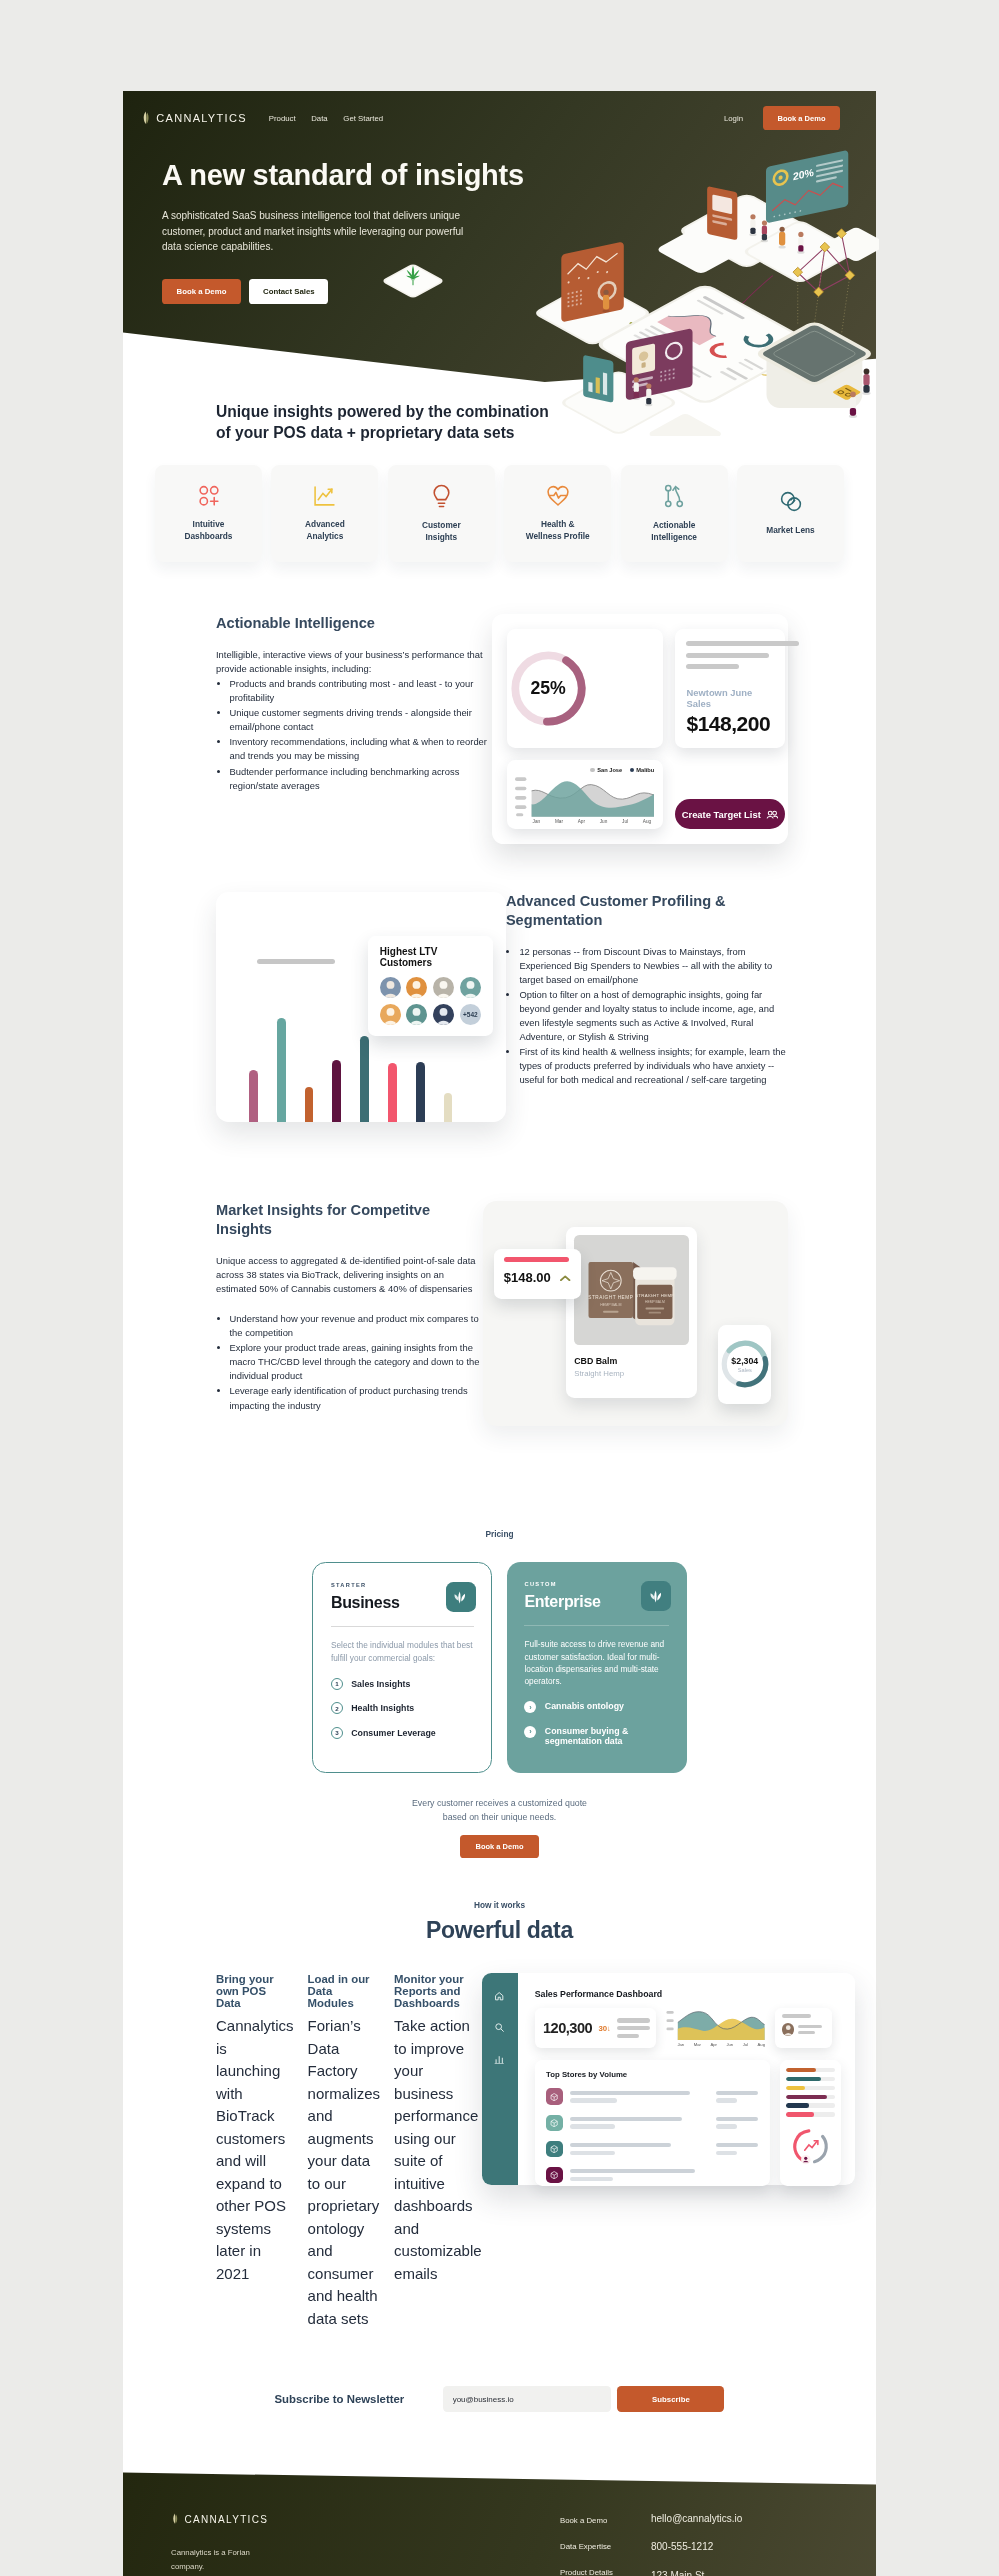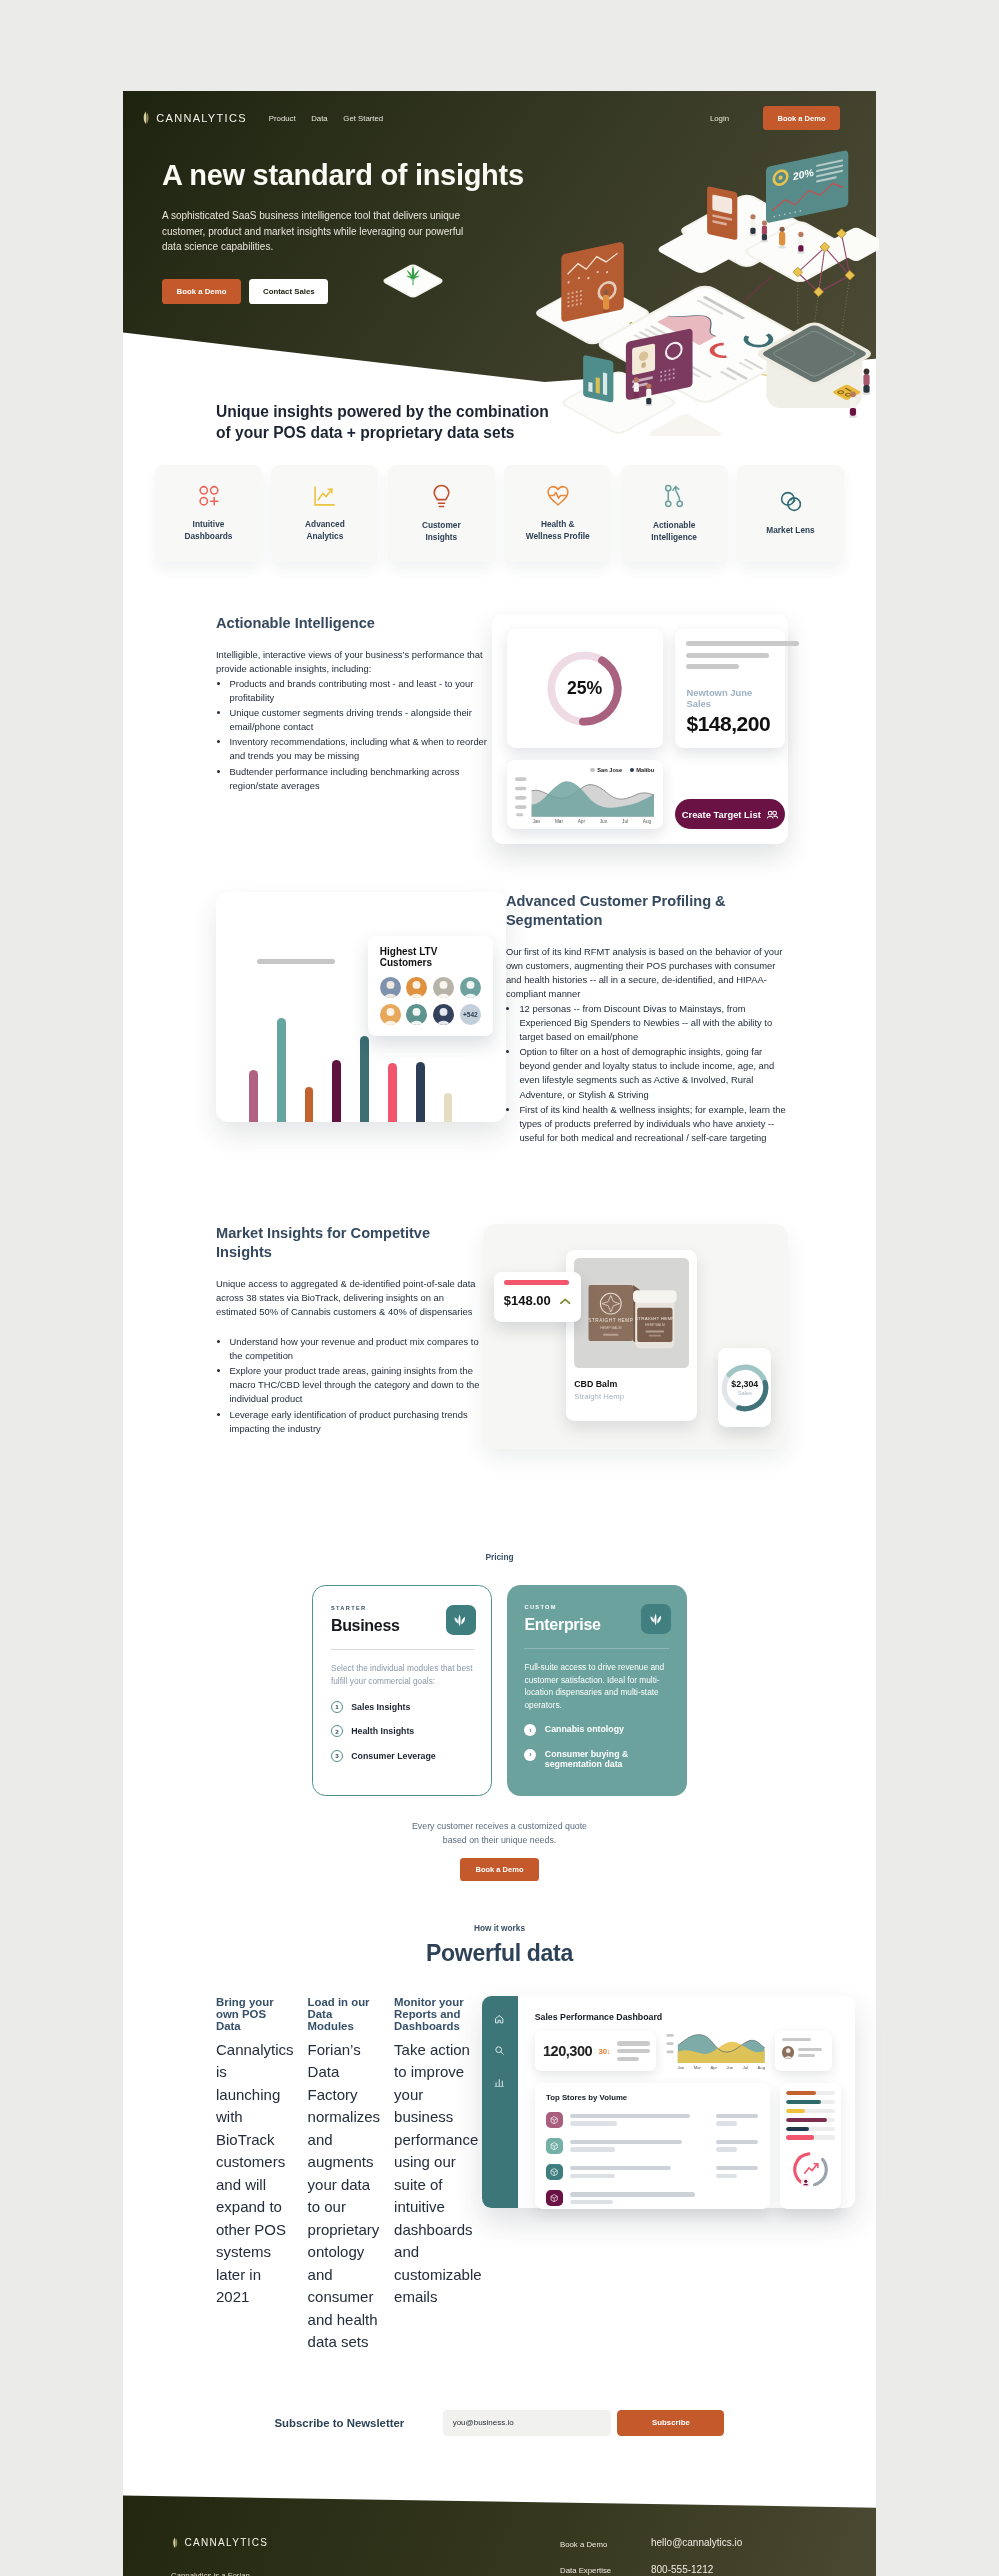--- a/index.html
+++ b/index.html
@@ -11,21 +11,21 @@
   
   .hero { position:relative; height:291px; }
   .hero-bg { position:absolute; inset:0;
     background:linear-gradient(126deg,#1e230f 0%,#343823 48%,#4d4a35 100%);
     clip-path:polygon(0 0,100% 0,100% 92%,56% 100%,0 83%); }
   .nav { position:relative; z-index:3; display:flex; align-items:center; height:54px; padding:0 36px 0 17.7px; }
   .brand { display:flex; align-items:center; gap:4.2px; }
   .brand-text { color:#f6f4ea; font-size:11px; letter-spacing:1.3px; font-weight:400; }
   .nav-links { display:flex; gap:15.6px; margin-left:22px; }
   .nav-links a { color:#e8e6da; font-size:7.8px; text-decoration:none; }
-  .nav-right { margin-left:auto; display:flex; align-items:center; gap:34px; }
+  .nav-right { margin-left:auto; display:flex; align-items:center; gap:20px; }
   .nav-login { color:#e8e6da; font-size:7.8px; text-decoration:none; }
   .btn { display:inline-flex; align-items:center; justify-content:center; border:none; cursor:pointer;
          border-radius:3.6px; font-family:"Liberation Sans",sans-serif; }
   .btn-orange { background:#c4592c; color:#fff; }
   .nav-cta { width:77px; height:24.5px; font-size:7.5px; font-weight:bold; }
   .hero-content { position:relative; z-index:3; padding:13.5px 0 0 39px; width:411px; }
   .hero h1 { color:#fbfaf4; font-size:29px; line-height:1.17; font-weight:bold; letter-spacing:-0.3px; }
   .hero-sub { margin-top:15.6px; color:#e9e7da; font-size:10px; line-height:1.55; width:323px; }
   .hero-ctas { display:flex; gap:8.3px; margin-top:24px; }
   .hero-cta-primary { width:79px; height:25.5px; font-size:7.8px; font-weight:bold; }
@@ -62,21 +62,21 @@
   .mini-card { background:#fff; border-radius:8.3px; box-shadow:0 5.2px 13.5px rgba(40,50,60,.13); }
   .kpi-card { padding:12.5px 11.4px; }
   .ghost { background:#c9c9c9; border-radius:2.6px; height:5.2px; }
   .kpi-label { margin-top:17.7px; color:#9fb0c4; font-size:9.4px; font-weight:bold; }
   .kpi-row { display:flex; align-items:center; gap:17.7px; margin-top:3.1px; }
   .kpi-value { font-size:21px; font-weight:bold; color:#111; letter-spacing:-0.5px; }
   .chart-card { padding:7.3px 8.3px 5.2px; }
   .legend { display:flex; justify-content:flex-end; gap:7.3px; font-size:5.7px; color:#222; font-weight:bold; }
   .legend span { display:flex; align-items:center; gap:2.6px; }
   .dot { width:4.2px; height:4.2px; border-radius:50%; display:inline-block; }
-  .donut-card { grid-row:1 / span 1; display:flex; align-items:center; justify-content:center; padding:13.5px 0; }
+  .donut-card { grid-row:1 / span 1; display:flex; align-items:center; padding:13.5px 0; }
   .donut-wrap { position:relative; width:83px; height:83px; }
   .donut-wrap .donut-num { position:absolute; inset:0; display:flex; align-items:center; justify-content:center;
      font-size:17.7px; font-weight:bold; color:#111; }
   .ctl-btn { grid-column:2; background:#6a1244; color:#fff; border:none; border-radius:520px;
      height:30px; font-size:9.4px; font-weight:bold; display:flex; align-items:center; justify-content:center;
      gap:5.2px; align-self:end; }
   .xlabels { display:flex; justify-content:space-between; padding:2.1px 3.1px 0 17.7px; font-size:4.7px; color:#555; }
 
   
   .sec-profiling { margin-top:48px; }
@@ -728,21 +728,20 @@
                 </svg>
               </span>
           <span class="avatar avatar-more">+542</span>
         </div>
       </div>
     </div>
 
     <div class="txt-col" style="width:290px">
       <h2 class="sec-h"><span>Advanced Customer Profiling &amp;</span><br><span>Segmentation</span></h2>
       <div class="sec-body">
-        <p>Our first of its kind RFMT analysis is based on the behavior of your own customers, augmenting their POS purchases with consumer and health histories -- all in a secure, de-identified, and HIPAA-compliant manner</p>
         <ul>
           <li>12 personas -- from Discount Divas to Mainstays, from Experienced Big Spenders to Newbies -- all with the ability to target based on email/phone</li>
           <li>Option to filter on a host of demographic insights, going far beyond gender and loyalty status to include income, age, and even lifestyle segments such as Active &amp; Involved, Rural Adventure, or Stylish &amp; Striving</li>
           <li>First of its kind health &amp; wellness insights; for example, learn the types of products preferred by individuals who have anxiety -- useful for both medical and recreational / self-care targeting</li>
         </ul>
       </div>
     </div>
   </section>
 
   <section class="row sec-market">

